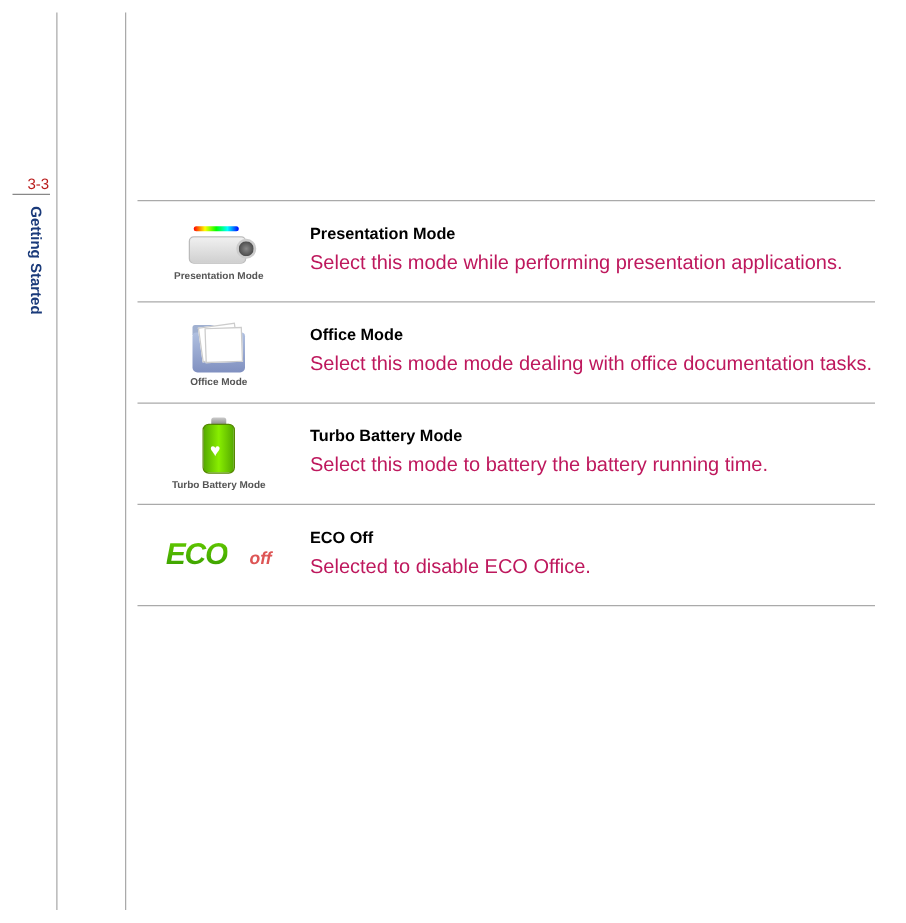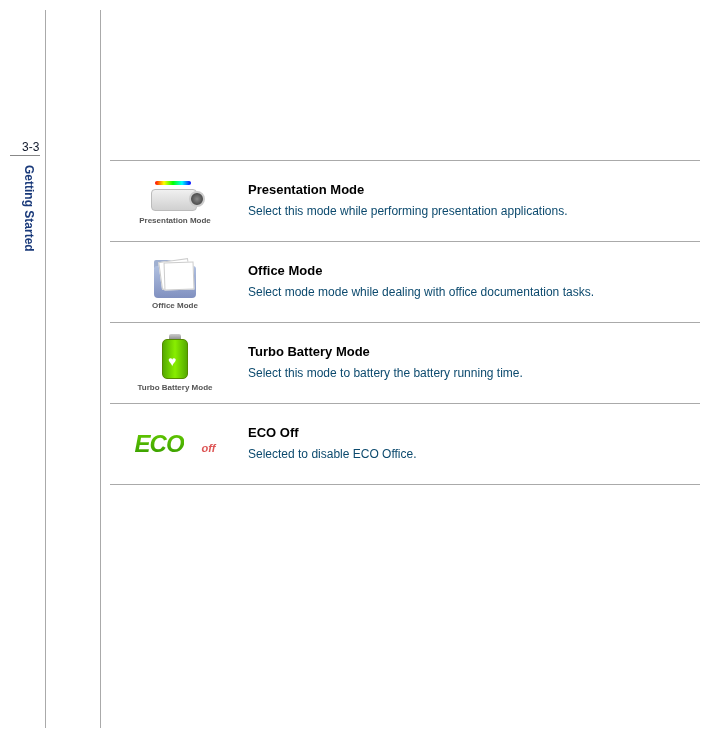--- a/index.html
+++ b/index.html
@@ -8,21 +8,21 @@
       height: 738px;
       font-family: Arial, sans-serif;
       background: #fff;
       position: relative;
     }
     .page-number {
       position: absolute;
       top: 140px;
       left: 22px;
       font-size: 12px;
-      color: #0f172a;
+      color: #b91c1c;
     }
     .top-line {
       position: absolute;
       top: 155px;
       left: 10px;
       width: 30px;
       height: 1px;
       background: #888;
     }
     .section-title {
@@ -88,22 +88,22 @@
       flex: 1;
       padding-left: 8px;
     }
     .mode-title {
       font-size: 13px;
       font-weight: bold;
       color: #000;
       margin-bottom: 6px;
     }
     .mode-desc {
-      font-size: 12px;
-      color: #0c4a6e;
+      font-size: 16px;
+      color: #be185d;
       line-height: 1.4;
     }
     .icon-box { display:flex; align-items:center; justify-content:center; }
     
     .projector {
       width: 56px; height: 36px; position: relative;
     }
     .projector .body {
       position:absolute; bottom:2px; left:4px; width:46px; height:22px;
       background: linear-gradient(#f0f0f0,#d0d0d0);
@@ -165,21 +165,21 @@
       display:flex; align-items:baseline; gap:18px;
     }
     .eco-text {
       font-size:24px; font-weight:bold; font-style:italic;
       background: linear-gradient(#6c0,#390);
       -webkit-background-clip: text; background-clip:text;
       color: transparent;
       letter-spacing:-1px;
     }
     .off-text {
-      font-size:11px; font-weight:bold; color:#d55; font-style:italic;
+      font-size:14px; font-weight:bold; color:#d55; font-style:italic;
     }
   </style>
 </head>
 <body>
 
 <div class="page-number">3-3</div>
 <div class="top-line"></div>
 <div class="section-title">Getting Started</div>
 <div class="vert1"></div>
 <div class="vert2"></div>
@@ -213,21 +213,21 @@
           <div class="tab"></div>
           <div class="back"></div>
           <div class="paper"></div>
           <div class="paper2"></div>
         </div>
       </div>
       <div class="icon-caption">Office Mode</div>
     </div>
     <div class="text-cell">
       <div class="mode-title">Office Mode</div>
-      <div class="mode-desc">Select mode mode while dealing with office documentation tasks.</div>
+      <div class="mode-desc">Select this mode mode dealing with office documentation tasks.</div>
     </div>
   </div>
 
   <hr class="hr">
 
   <div class="mode-row">
     <div class="icon-cell">
       <div class="icon-box">
         <div class="battery">
           <div class="cap"></div>

